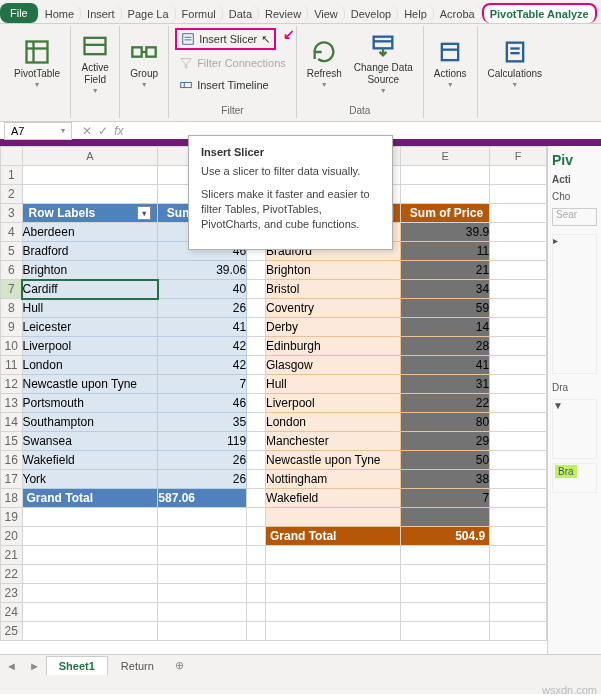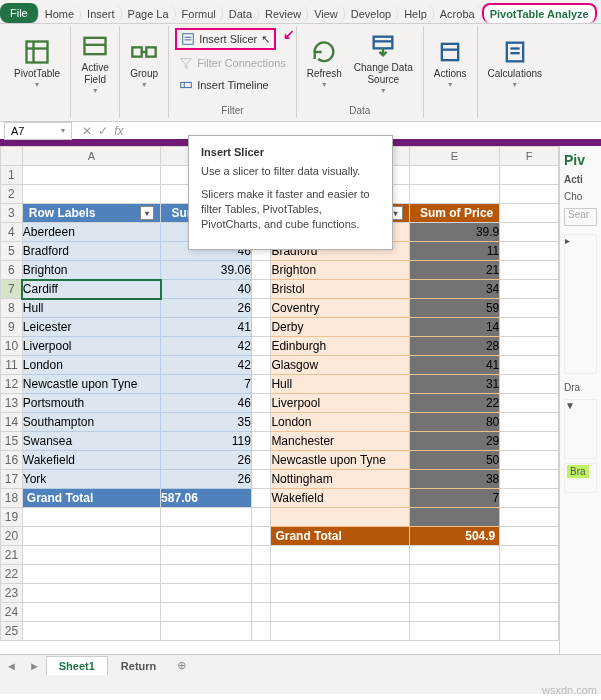--- a/index.html
+++ b/index.html
@@ -49,29 +49,29 @@
 .pvtot.r { padding-right: 4px; }
 
 .pvhead2 { background: #b65708; color: #fff; font-weight: 600; padding: 2px 6px; display: flex; justify-content: space-between; align-items: center; }
 .pv2row-l { background: #fde9d9; border-color: #f0c090 !important; padding-left: 4px; }
 .pv2row-r { background: #737373; border-color: #f0c090 !important; text-align: right; padding-right: 4px; }
 .pv2tot { background: #b65708; color: #fff; font-weight: 600; }
 .pv2tot.l { padding-left: 4px; }
 .pv2tot.r { text-align: right; padding-right: 4px; }
 .selcell { outline: 2px solid #217346; outline-offset: -1px; margin-left: 44px; }
 
-.side { width: 42px; border-left: 1px solid #d0d0d0; background: #f9f9f9; padding: 6px 4px; font-size: 10px; overflow: hidden; }
+.side { width: 54px; border-left: 1px solid #d0d0d0; background: #f9f9f9; padding: 6px 4px; font-size: 10px; overflow: hidden; }
 .side h5 { font-size: 14px; color: #217346; margin-bottom: 6px; }
 .side div { margin-bottom: 6px; color: #555; }
 .side .sbox { border: 1px solid #ccc; height: 18px; margin-bottom: 8px; }
 
 .tabsheet { display: flex; align-items: center; height: 22px; border-top: 1px solid #ccc; background: #f3f2f1; font-size: 11px; }
 .tabsheet .nav { padding: 0 6px; color: #888; }
 .stab { padding: 3px 12px; background: #fff; border: 1px solid #ccc; border-bottom: none; color: #217346; font-weight: 600; }
-.stab.off { background: transparent; color: #555; font-weight: bold; border-color: transparent; }
+.stab.off { background: transparent; color: #555; font-weight: normal; border-color: transparent; }
 .stab-add { padding: 3px 8px; color: #888; }
 
 .statusbar { height: 18px; background: #f3f2f1; }
 .watermark { position: absolute; bottom: 4px; right: 4px; font-size: 11px; color: #bbb; }
 
 svg.ic, svg.ic-sm { fill: none; stroke: #427b3b; stroke-width: 2; }
 </style>
 </head>
 <body>
 

